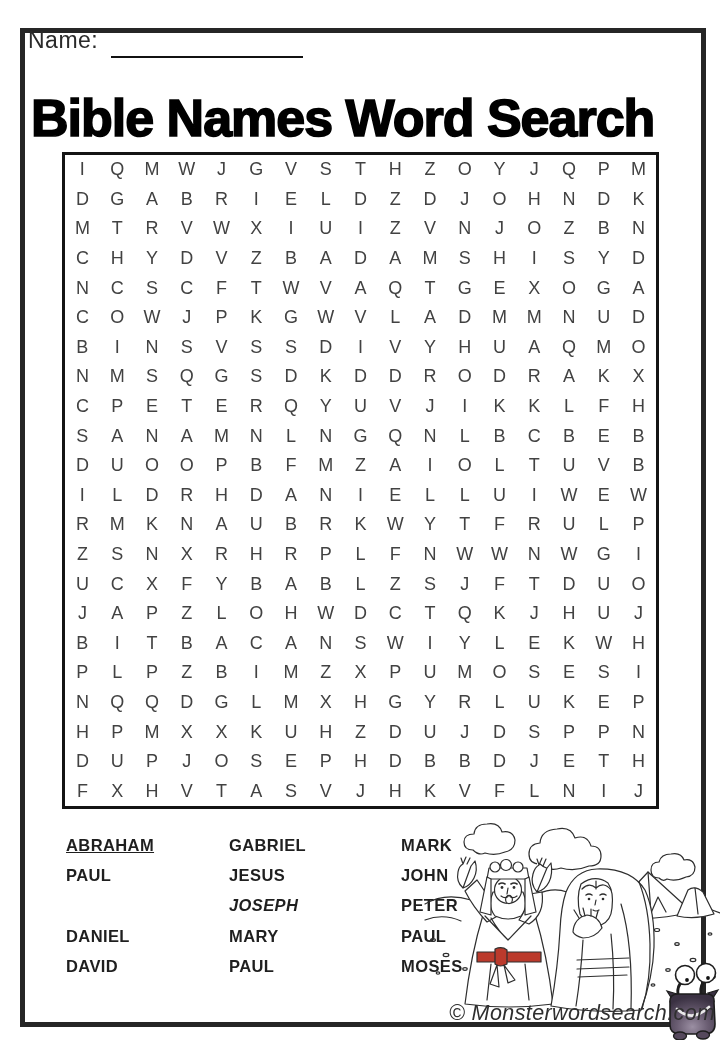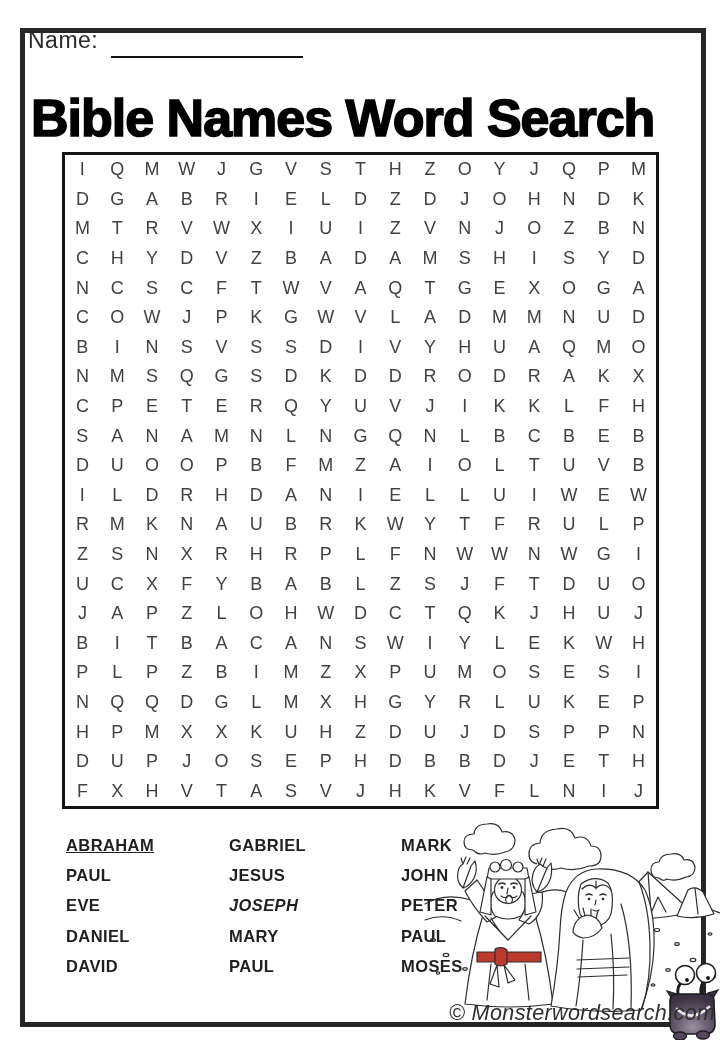--- a/index.html
+++ b/index.html
@@ -413,21 +413,20 @@
     <div class="cell">F</div>
     <div class="cell">L</div>
     <div class="cell">N</div>
     <div class="cell">I</div>
     <div class="cell">J</div>
   </div>
 
 <div class="word-list">
     <div class="word" style="grid-area: 1 / 1; text-decoration: underline;">ABRAHAM</div>
     <div class="word" style="grid-area: 2 / 1;">PAUL</div>
-    <div class="word" style="grid-area: 3 / 1;">EVE</div>
     <div class="word" style="grid-area: 4 / 1;">DANIEL</div>
     <div class="word" style="grid-area: 5 / 1;">DAVID</div>
     <div class="word" style="grid-area: 1 / 2;">GABRIEL</div>
     <div class="word" style="grid-area: 2 / 2;">JESUS</div>
     <div class="word" style="grid-area: 3 / 2; font-style: italic;">JOSEPH</div>
     <div class="word" style="grid-area: 4 / 2;">MARY</div>
     <div class="word" style="grid-area: 5 / 2;">PAUL</div>
     <div class="word" style="grid-area: 1 / 3;">MARK</div>
     <div class="word" style="grid-area: 2 / 3;">JOHN</div>
     <div class="word" style="grid-area: 3 / 3;">PETER</div>

